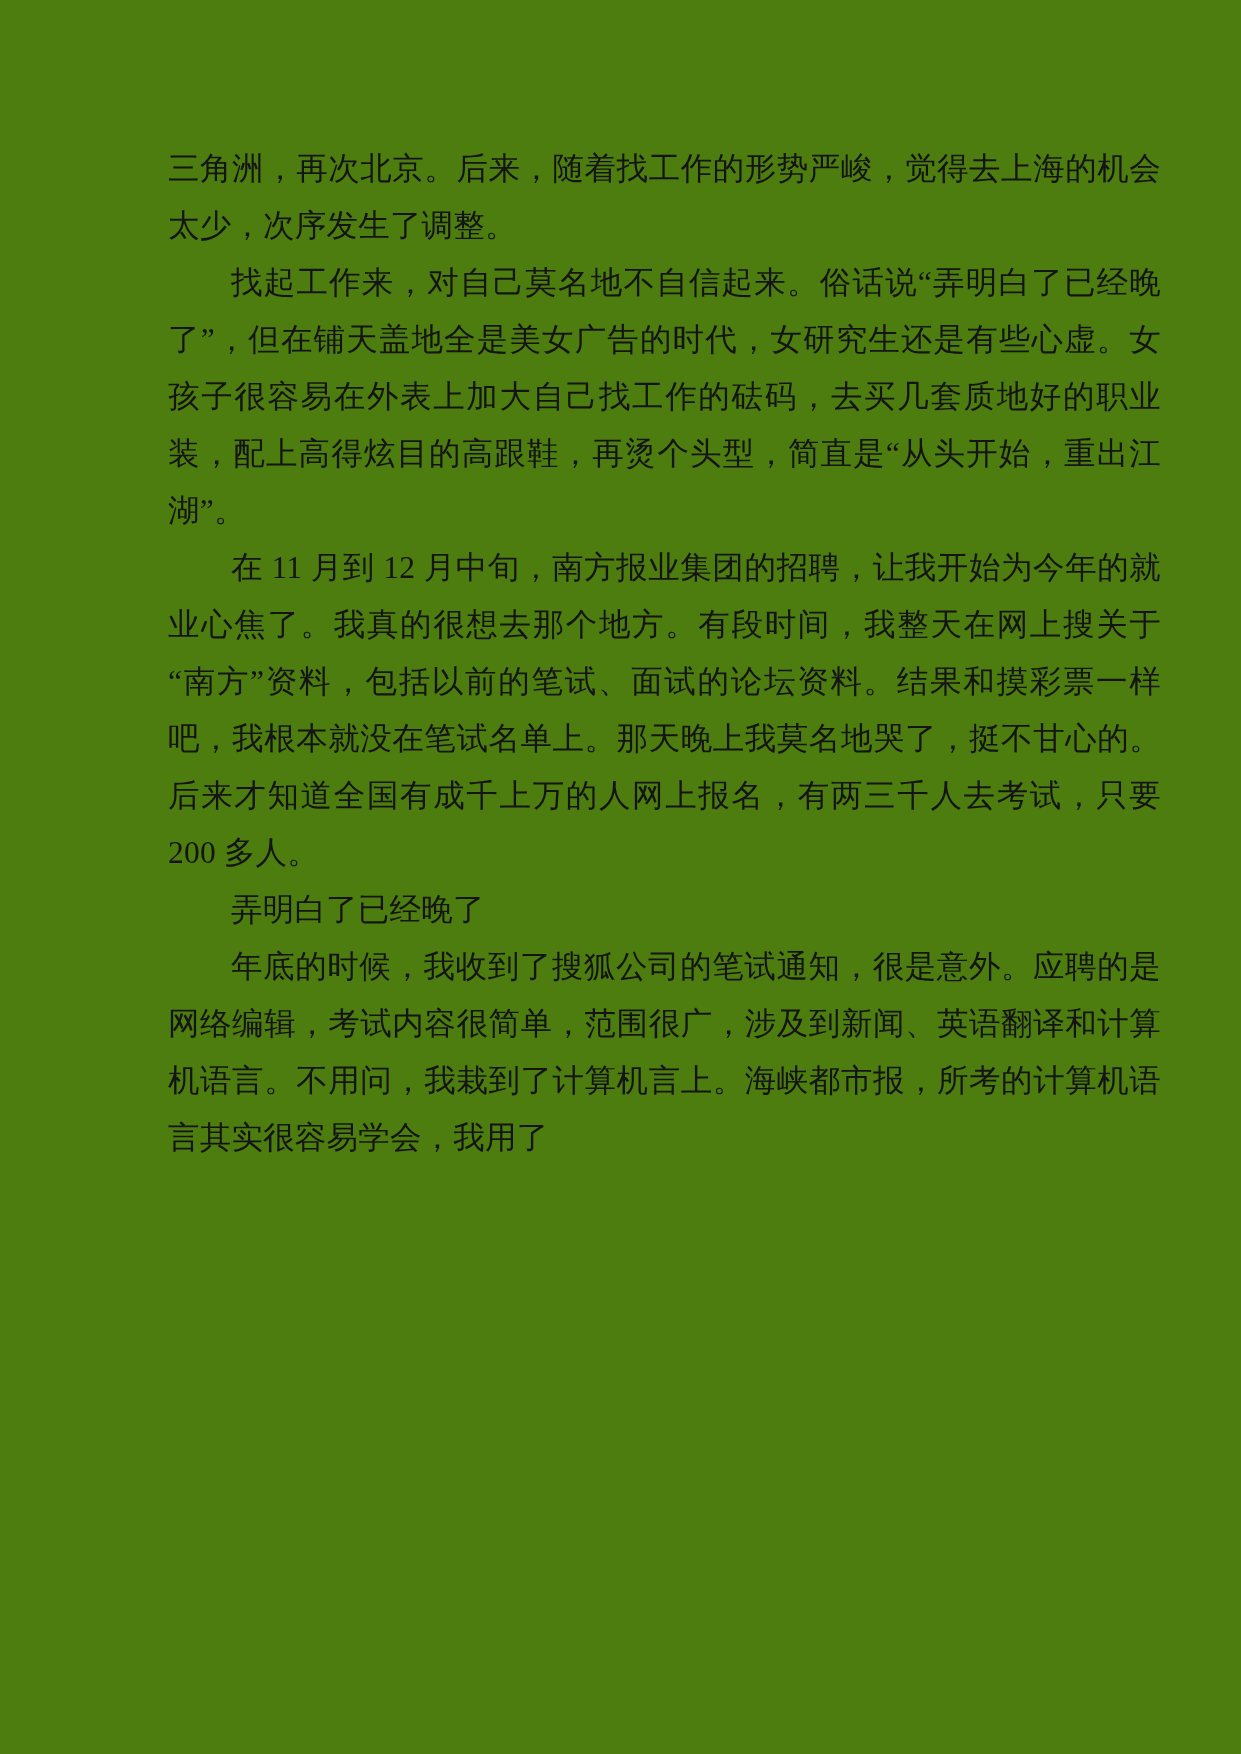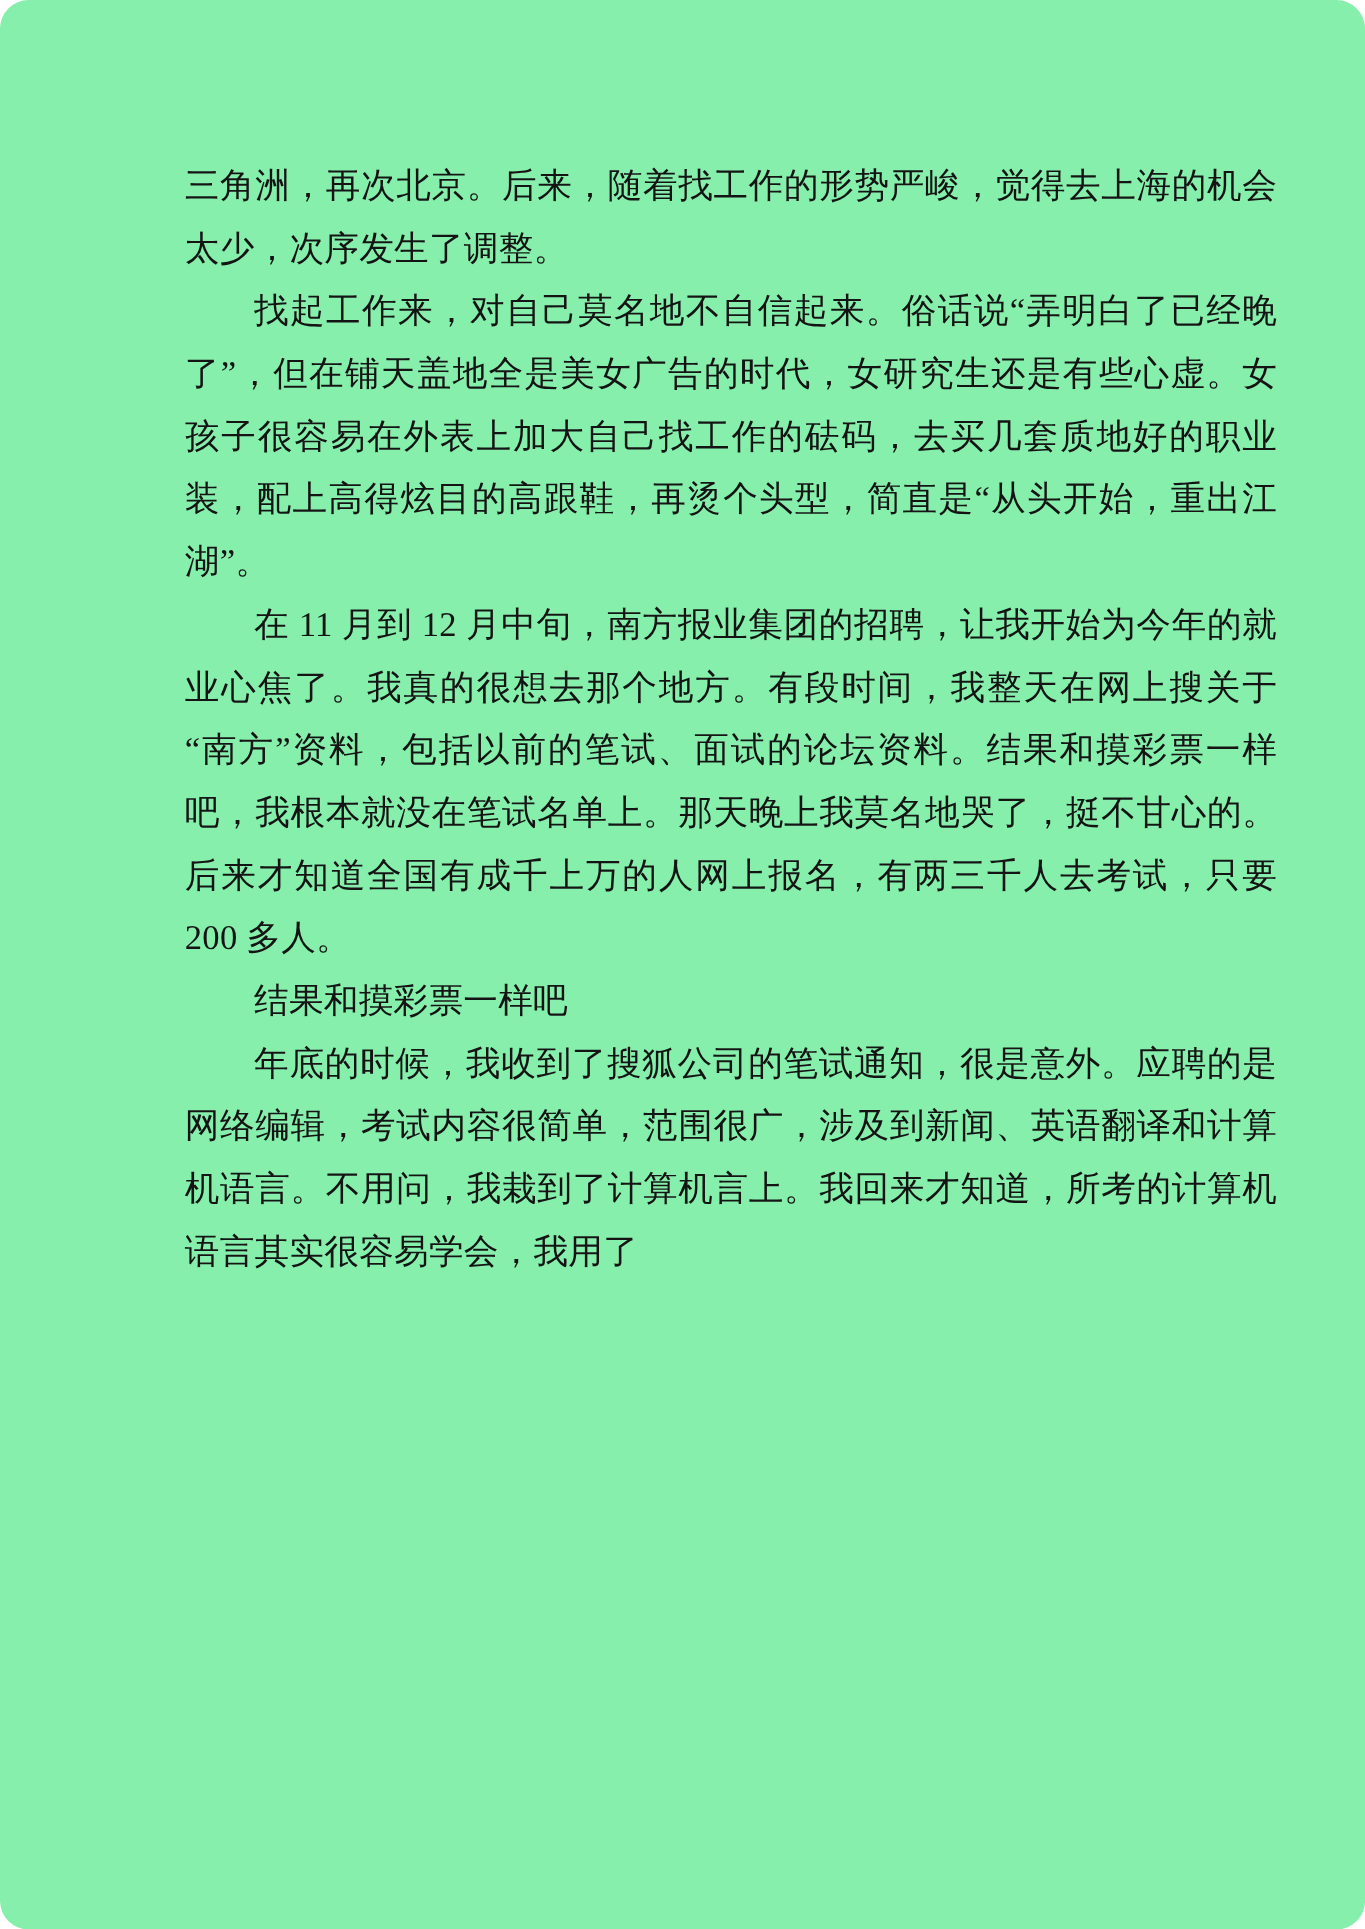--- a/index.html
+++ b/index.html
@@ -14,22 +14,21 @@
     font-family: "Liberation Serif", "DejaVu Serif", serif;
     color: #000000;
     -webkit-font-smoothing: antialiased;
   }
   .page {
     position: relative;
     box-sizing: border-box;
     width: 1241px;
     height: 1754px;
     padding: 140px 80px 90px 168px;
-    background: #86efac;
-    border-radius: 26px;
+    background: #4d7c0f;
   }
   .doc-body {
     font-size: 31.5px;
     line-height: 57px;
     letter-spacing: 0.2px;
     text-align: justify;
     text-justify: inter-ideograph;
     color: #141414;
   }
   p.para {
@@ -45,16 +44,16 @@
   }
 </style>
 </head>
 <body>
 
 <div class="page">
   <div class="doc-body">
     <p class="para">三角洲，再次北京。后来，随着找工作的形势严峻，觉得去上海的机会太少，次序发生了调整。</p>
     <p class="para indent">找起工作来，对自己莫名地不自信起来。俗话说“弄明白了已经晚了”，但在铺天盖地全是美女广告的时代，女研究生还是有些心虚。女孩子很容易在外表上加大自己找工作的砝码，去买几套质地好的职业装，配上高得炫目的高跟鞋，再烫个头型，简直是“从头开始，重出江湖”。</p>
     <p class="para indent">在 11 月到 12 月中旬，南方报业集团的招聘，让我开始为今年的就业心焦了。我真的很想去那个地方。有段时间，我整天在网上搜关于“南方”资料，包括以前的笔试、面试的论坛资料。结果和摸彩票一样吧，我根本就没在笔试名单上。那天晚上我莫名地哭了，挺不甘心的。后来才知道全国有成千上万的人网上报名，有两三千人去考试，只要 200 多人。</p>
-    <p class="para heading-line">结果和摸彩票一样吧</p>
-    <p class="para indent">年底的时候，我收到了搜狐公司的笔试通知，很是意外。应聘的是网络编辑，考试内容很简单，范围很广，涉及到新闻、英语翻译和计算机语言。不用问，我栽到了计算机言上。我回来才知道，所考的计算机语言其实很容易学会，我用了</p>
+    <p class="para heading-line">弄明白了已经晚了</p>
+    <p class="para indent">年底的时候，我收到了搜狐公司的笔试通知，很是意外。应聘的是网络编辑，考试内容很简单，范围很广，涉及到新闻、英语翻译和计算机语言。不用问，我栽到了计算机言上。海峡都市报，所考的计算机语言其实很容易学会，我用了</p>
   </div>
 </div>
 
 </body></html>

